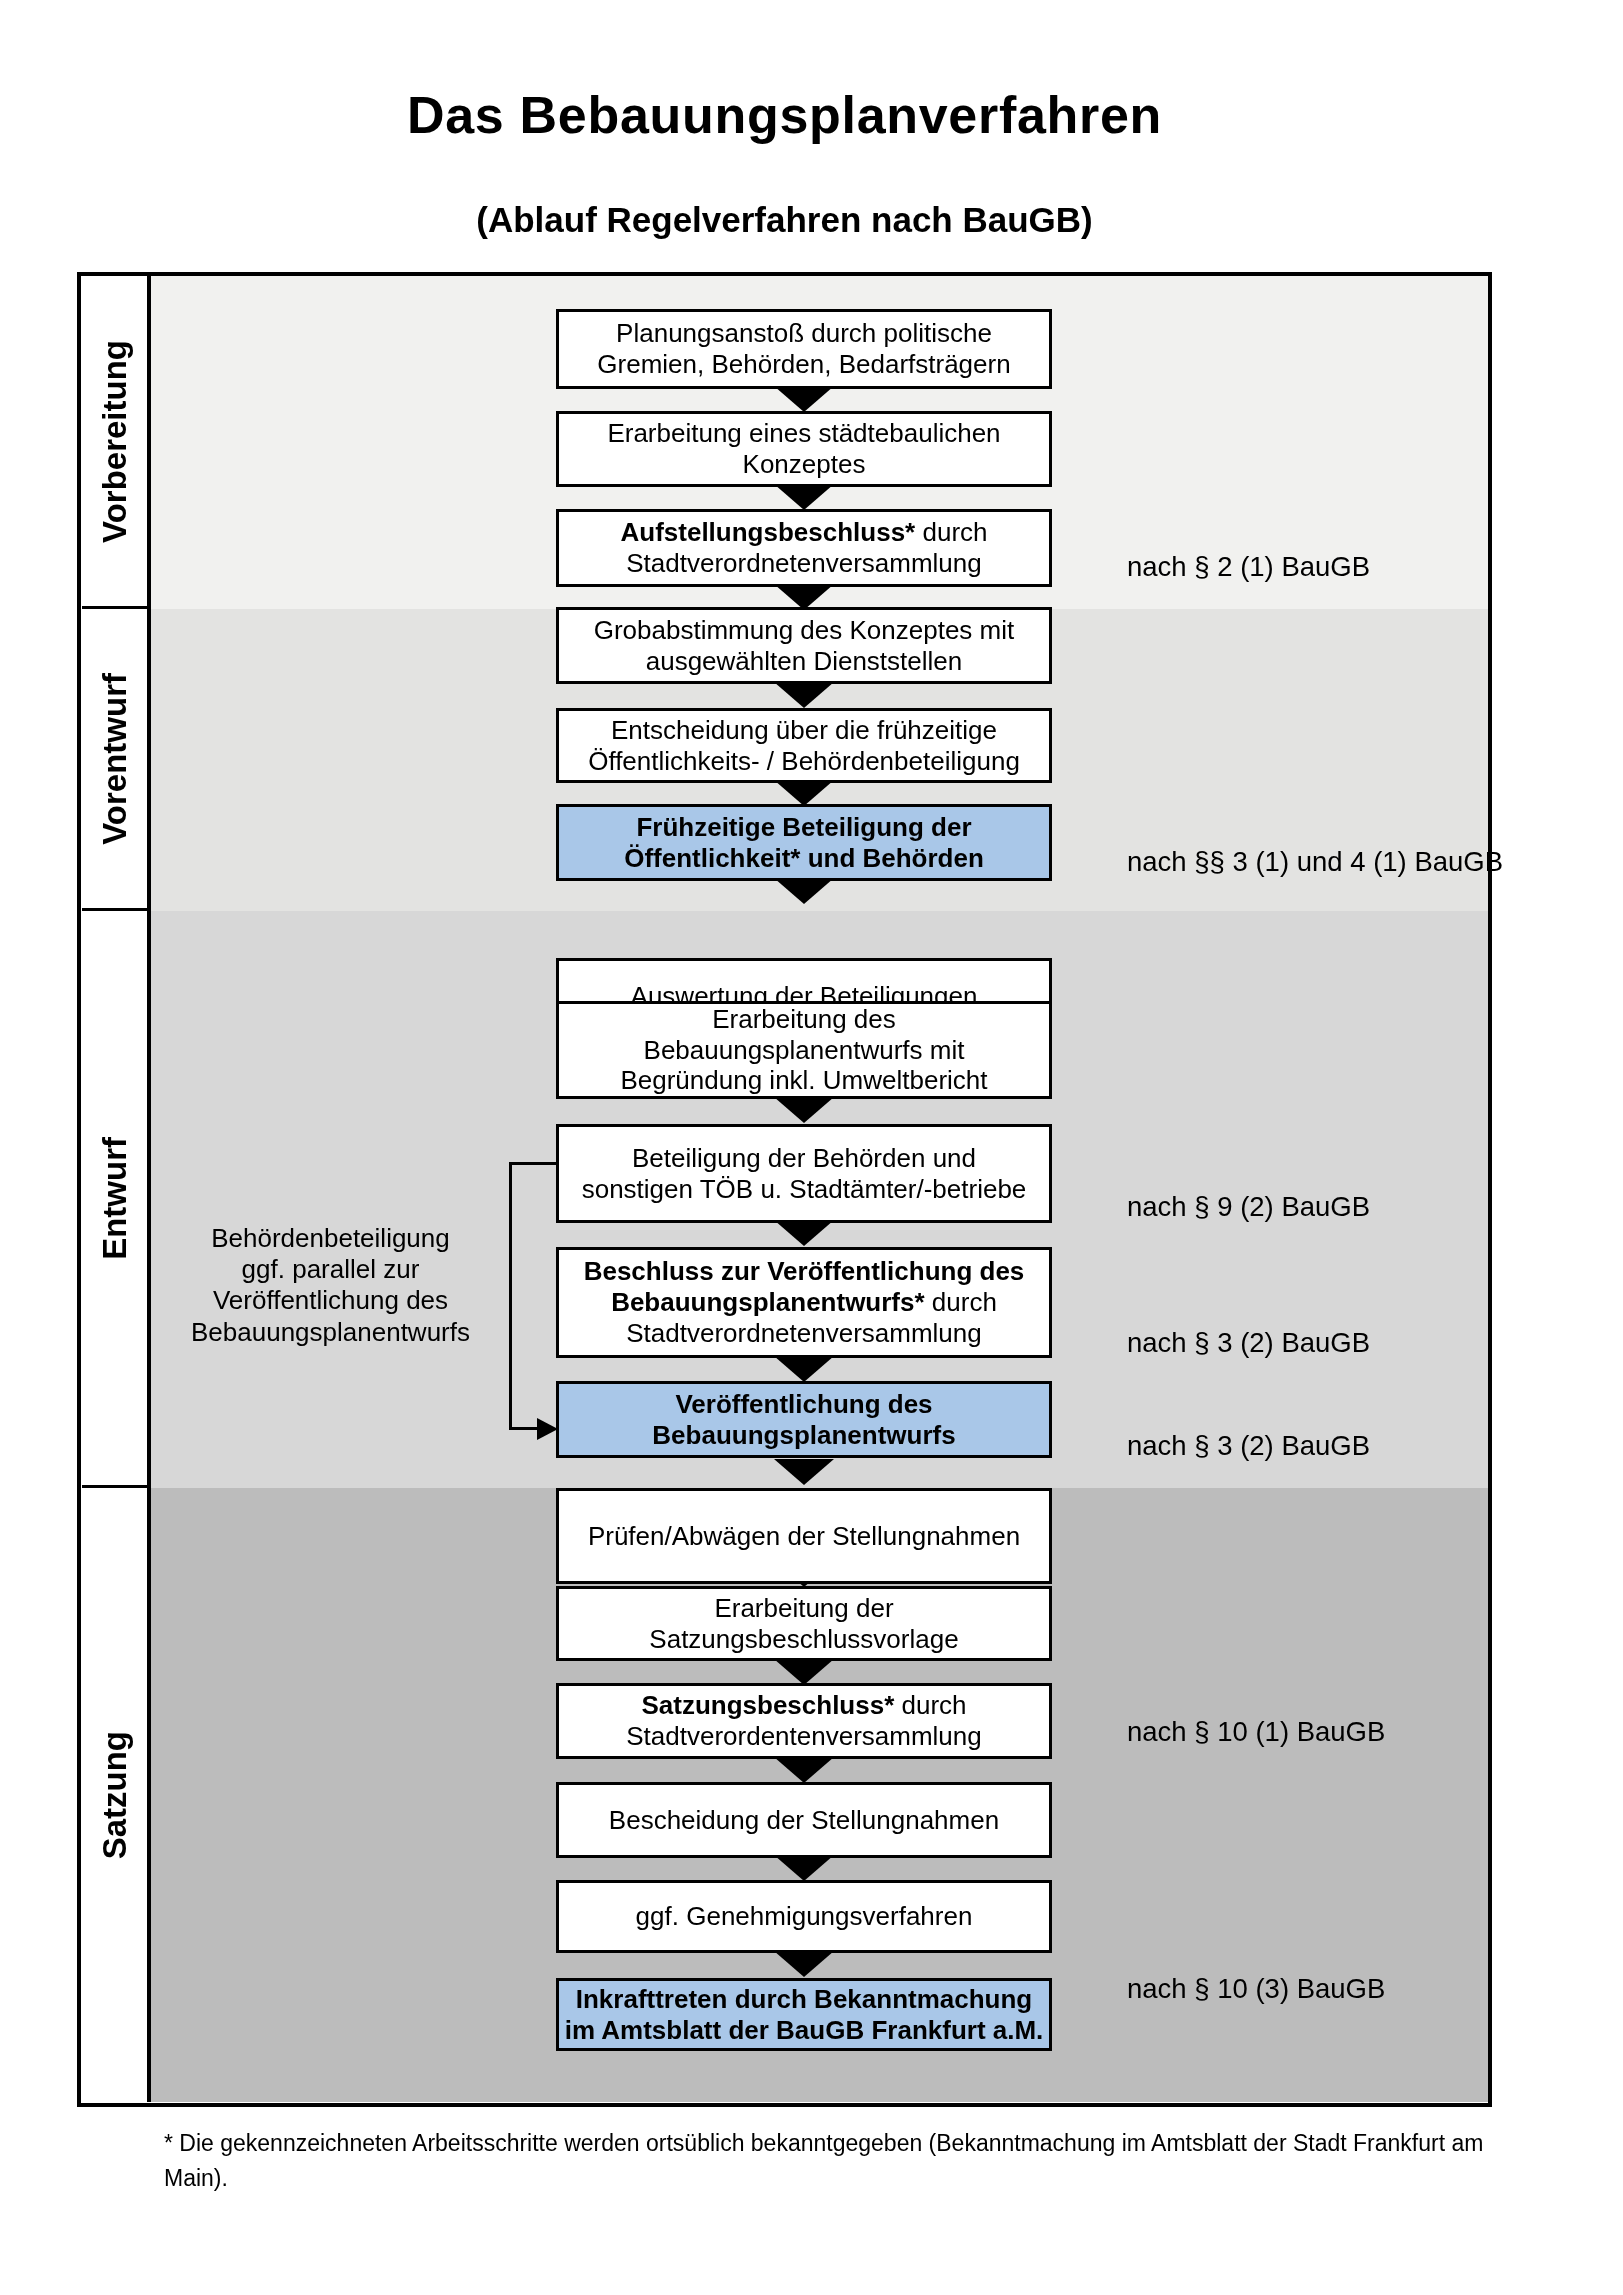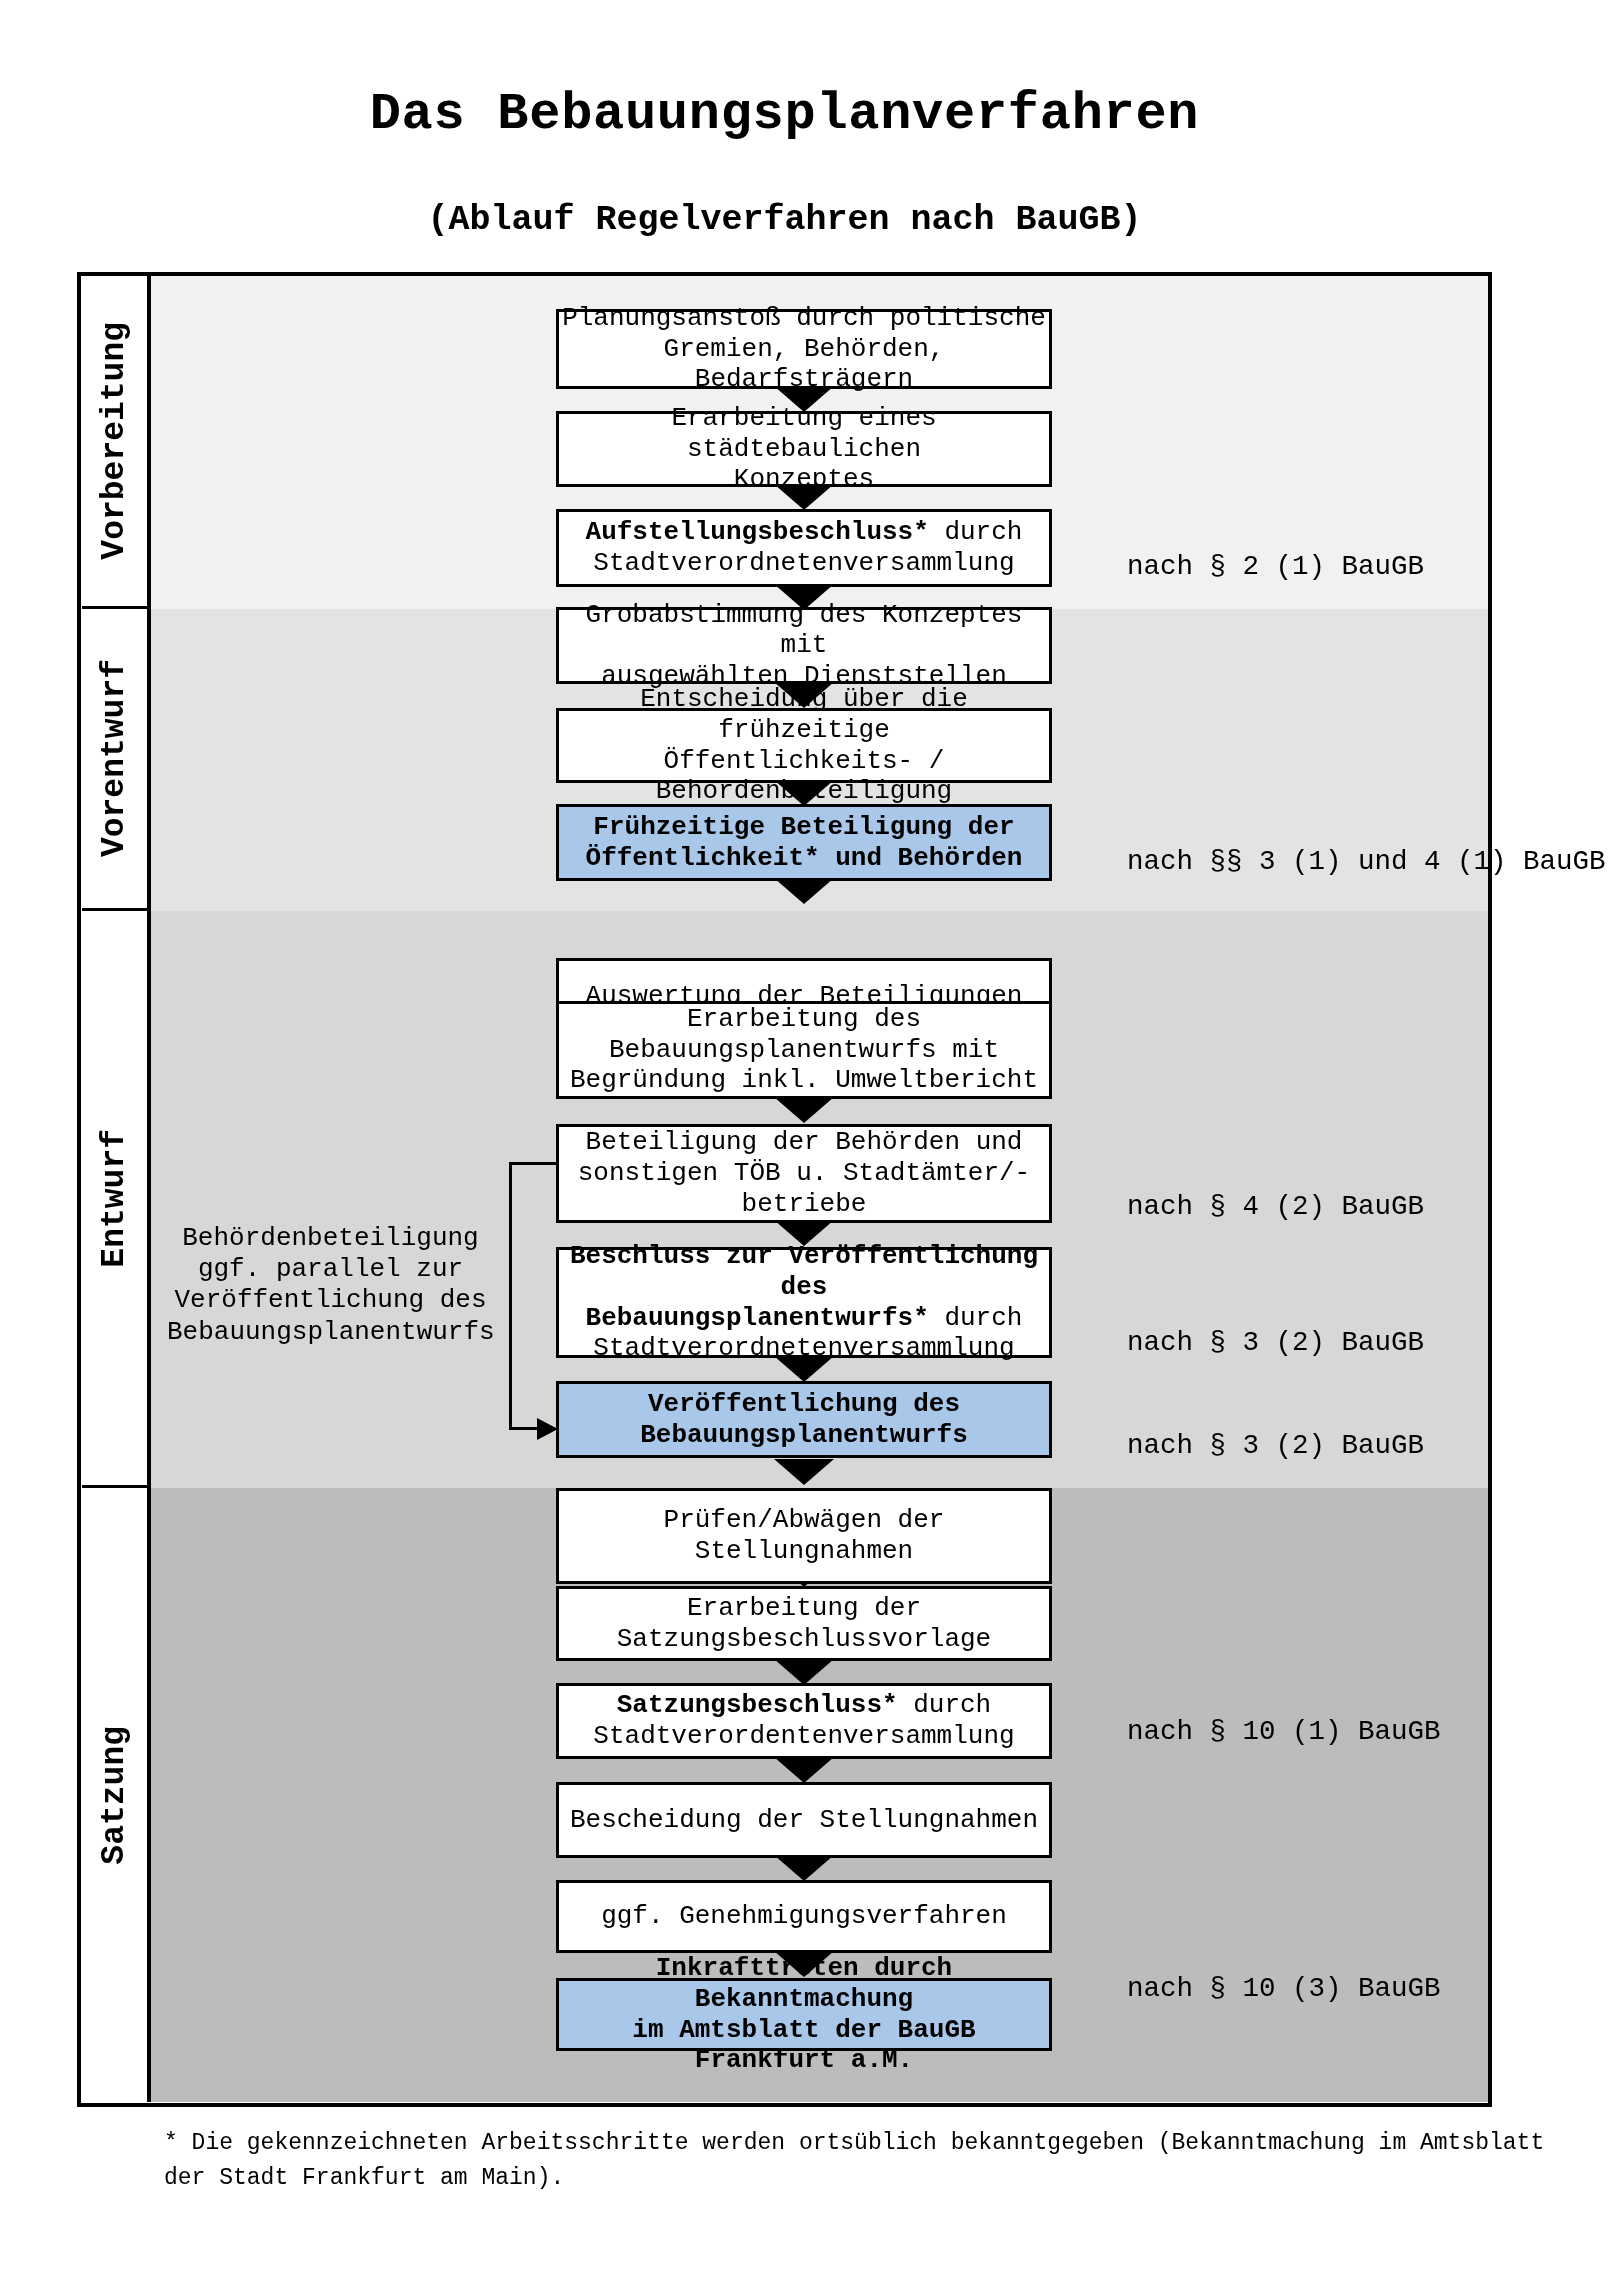--- a/index.html
+++ b/index.html
@@ -1,17 +1,17 @@
 <!DOCTYPE html>
 <html style="font-size:10.5px"><head>
 <meta charset="utf-8">
 <style>
   html,body{margin:0;padding:0;background:#ffffff;}
   .page{position:relative;width:1623px;height:2295px;background:#ffffff;
-        font-family:Liberation Mono, monospace;color:#000;}
+        font-family:Liberation Sans, sans-serif;color:#000;}
   .abs{position:absolute;}
   .title{left:77px;top:85px;width:1415px;text-align:center;
          font-size:52px;font-weight:bold;letter-spacing:0.7px;}
   .subtitle{left:77px;top:200px;width:1415px;text-align:center;
             font-size:35px;font-weight:bold;}
   .frame{left:77px;top:272px;width:1415px;height:1835px;
          border:4.6px solid #000;box-sizing:border-box;background:transparent;}
   .band{left:151px;width:1337px;}
   .labelcol-border{left:147px;top:276px;width:3.9px;height:1826px;background:#000;}
   .phase-cell{left:82px;width:65px;background:#ffffff;box-sizing:border-box;
@@ -148,21 +148,21 @@
   <div class="abs box" style="top:1880px;height:73px">
       <p class="box-text"><b></b><span>ggf. Genehmigungsverfahren</span></p>
     </div>
   <div class="abs box hl" style="top:1978px;height:73px">
       <p class="box-text"><b>Inkrafttreten</b><span> durch Bekanntmachung
 im Amtsblatt der BauGB Frankfurt a.M.</span></p>
     </div>
 
   <div class="abs ref" style="top:551px">nach § 2 (1) BauGB</div>
   <div class="abs ref" style="top:846px">nach §§ 3 (1) und 4 (1) BauGB</div>
-  <div class="abs ref" style="top:1191px">nach § 4 (2) BauGB</div>
+  <div class="abs ref" style="top:1191px">nach § 9 (2) BauGB</div>
   <div class="abs ref" style="top:1327px">nach § 3 (2) BauGB</div>
   <div class="abs ref" style="top:1430px">nach § 3 (2) BauGB</div>
   <div class="abs ref" style="top:1716px">nach § 10 (1) BauGB</div>
   <div class="abs ref" style="top:1973px">nach § 10 (3) BauGB</div>
 
   <div class="abs side-note">Behördenbeteiligung
 ggf. parallel zur
 Veröffentlichung des
 Bebauungsplanentwurfs</div>
 

